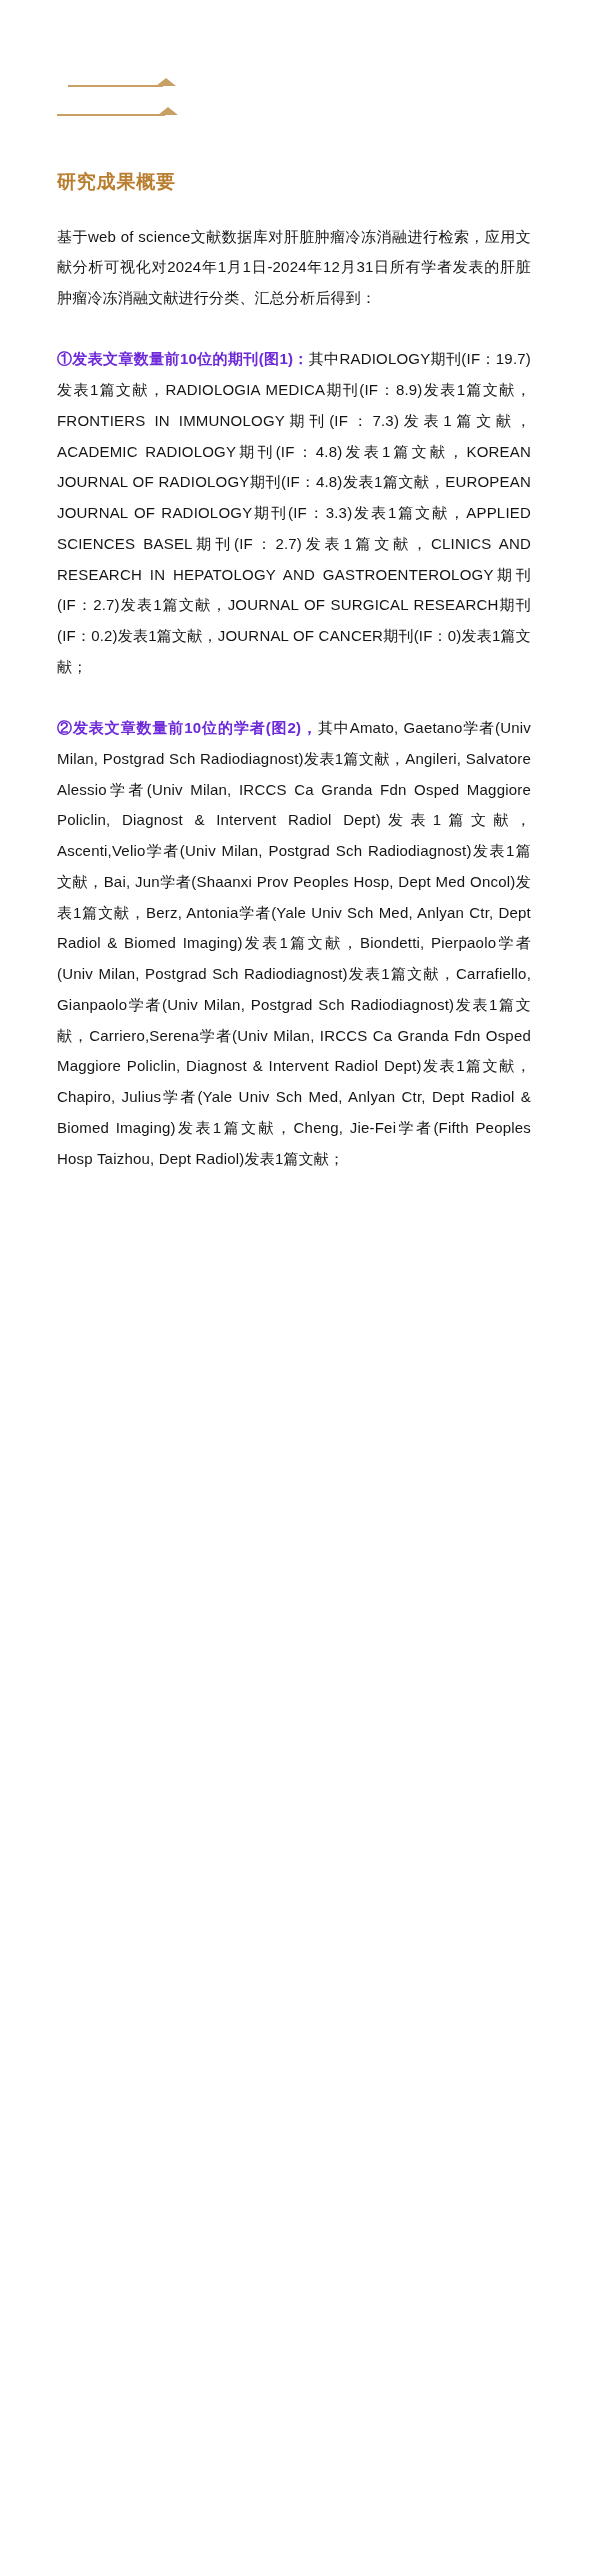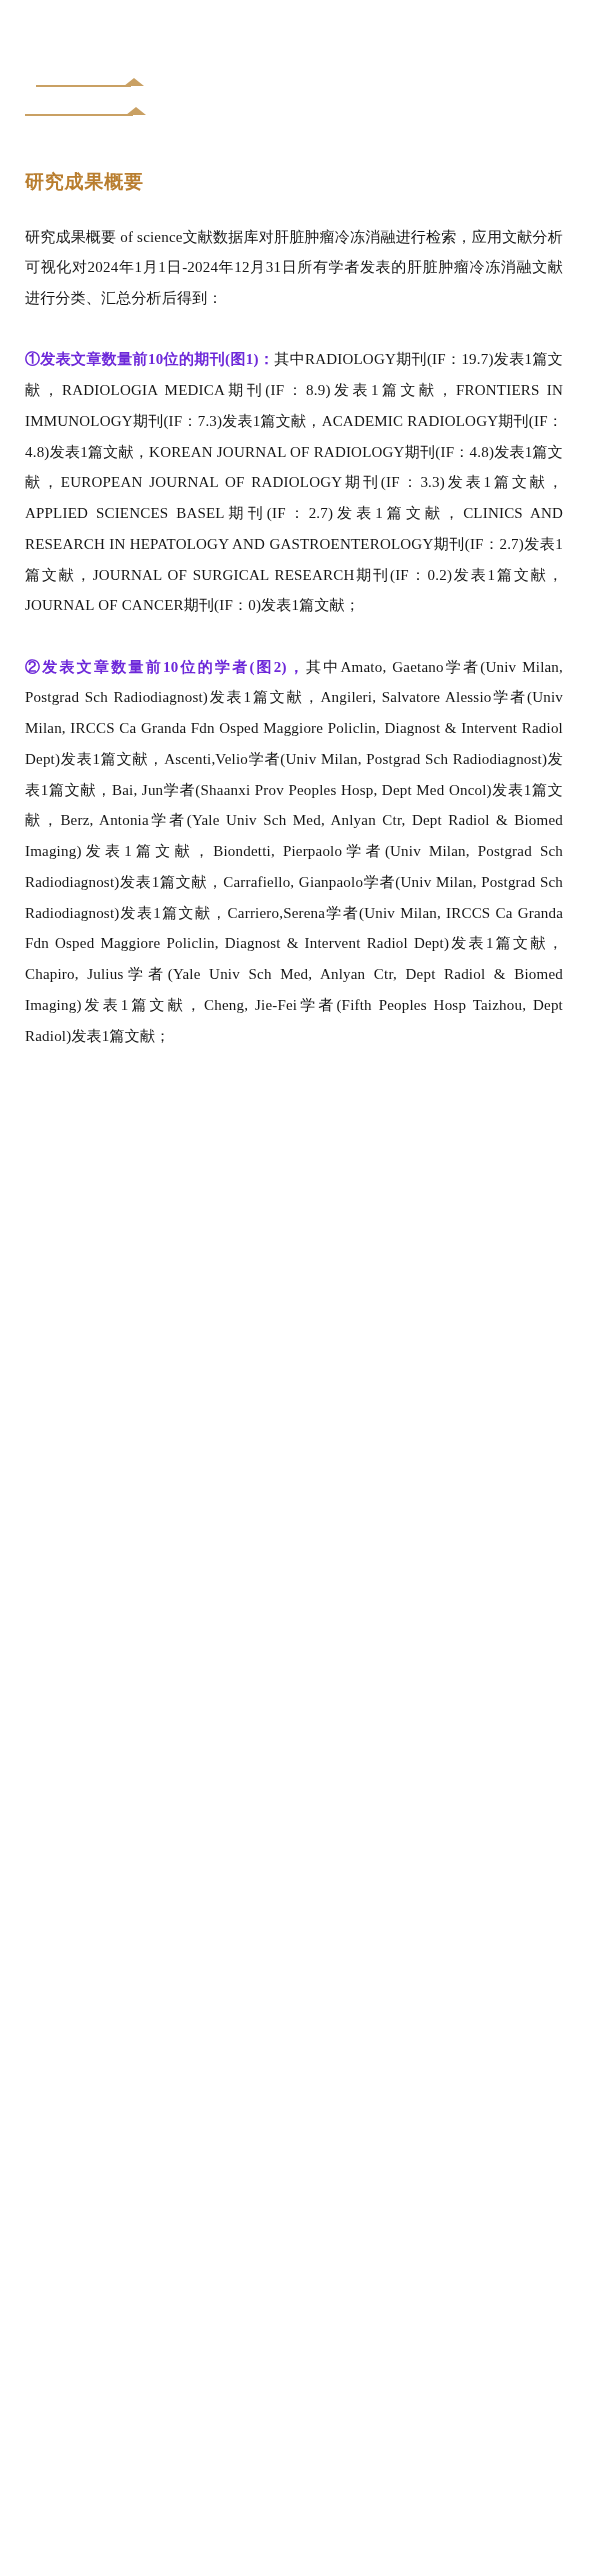--- a/index.html
+++ b/index.html
@@ -10,23 +10,22 @@
   body {
     width: 611px;
     min-height: 2576px;
     font-family: "Liberation Sans", sans-serif;
     color: #1a1a1a;
   }
   .page {
     width: 588px;
     min-height: 2576px;
     box-sizing: border-box;
-    padding: 0 25px;
+    padding: 0 57px;
     position: relative;
-    font-family: Liberation Serif, serif;
   }
   
   .deco {
     padding-top: 70px;
     padding-bottom: 7.6px;
   }
   .arrow-row {
     position: relative;
     height: 32px;
   }
@@ -91,21 +90,21 @@
       <span class="head"></span>
     </div>
     <div class="arrow-row arrow-2">
       <span class="line"></span>
       <span class="head"></span>
     </div>
   </div>
 
   <h1 class="section-title">研究成果概要</h1>
 
-  <p class="body">研究成果概要 of science文献数据库对肝脏肿瘤冷冻消融进行检索，应用文献分析可视化对2024年1月1日-2024年12月31日所有学者发表的肝脏肿瘤冷冻消融文献进行分类、汇总分析后得到：</p>
+  <p class="body">基于web of science文献数据库对肝脏肿瘤冷冻消融进行检索，应用文献分析可视化对2024年1月1日-2024年12月31日所有学者发表的肝脏肿瘤冷冻消融文献进行分类、汇总分析后得到：</p>
 
   <p class="body">
     <span class="lead-orange">①发表文章数量前10位的期刊(图1)：</span><span>其中RADIOLOGY期刊(IF：19.7)发表1篇文献，RADIOLOGIA MEDICA期刊(IF：8.9)发表1篇文献，FRONTIERS IN IMMUNOLOGY期刊(IF：7.3)发表1篇文献，ACADEMIC RADIOLOGY期刊(IF：4.8)发表1篇文献，KOREAN JOURNAL OF RADIOLOGY期刊(IF：4.8)发表1篇文献，EUROPEAN JOURNAL OF RADIOLOGY期刊(IF：3.3)发表1篇文献，APPLIED SCIENCES BASEL期刊(IF：2.7)发表1篇文献，CLINICS AND RESEARCH IN HEPATOLOGY AND GASTROENTEROLOGY期刊(IF：2.7)发表1篇文献，JOURNAL OF SURGICAL RESEARCH期刊(IF：0.2)发表1篇文献，JOURNAL OF CANCER期刊(IF：0)发表1篇文献；</span>
   </p>
 
   <p class="body">
     <span class="lead-orange">②发表文章数量前10位的学者(图2)，</span><span>其中Amato, Gaetano学者(Univ Milan, Postgrad Sch Radiodiagnost)发表1篇文献，Angileri, Salvatore Alessio学者(Univ Milan, IRCCS Ca Granda Fdn Osped Maggiore Policlin, Diagnost &amp; Intervent Radiol Dept)发表1篇文献，Ascenti,Velio学者(Univ Milan, Postgrad Sch Radiodiagnost)发表1篇文献，Bai, Jun学者(Shaanxi Prov Peoples Hosp, Dept Med Oncol)发表1篇文献，Berz, Antonia学者(Yale Univ Sch Med, Anlyan Ctr, Dept Radiol &amp; Biomed Imaging)发表1篇文献，Biondetti, Pierpaolo学者(Univ Milan, Postgrad Sch Radiodiagnost)发表1篇文献，Carrafiello, Gianpaolo学者(Univ Milan, Postgrad Sch Radiodiagnost)发表1篇文献，Carriero,Serena学者(Univ Milan, IRCCS Ca Granda Fdn Osped Maggiore Policlin, Diagnost &amp; Intervent Radiol Dept)发表1篇文献，Chapiro, Julius学者(Yale Univ Sch Med, Anlyan Ctr, Dept Radiol &amp; Biomed Imaging)发表1篇文献，Cheng, Jie-Fei学者(Fifth Peoples Hosp Taizhou, Dept Radiol)发表1篇文献；</span>
   </p>
 
   <div class="pad-bottom"></div>

